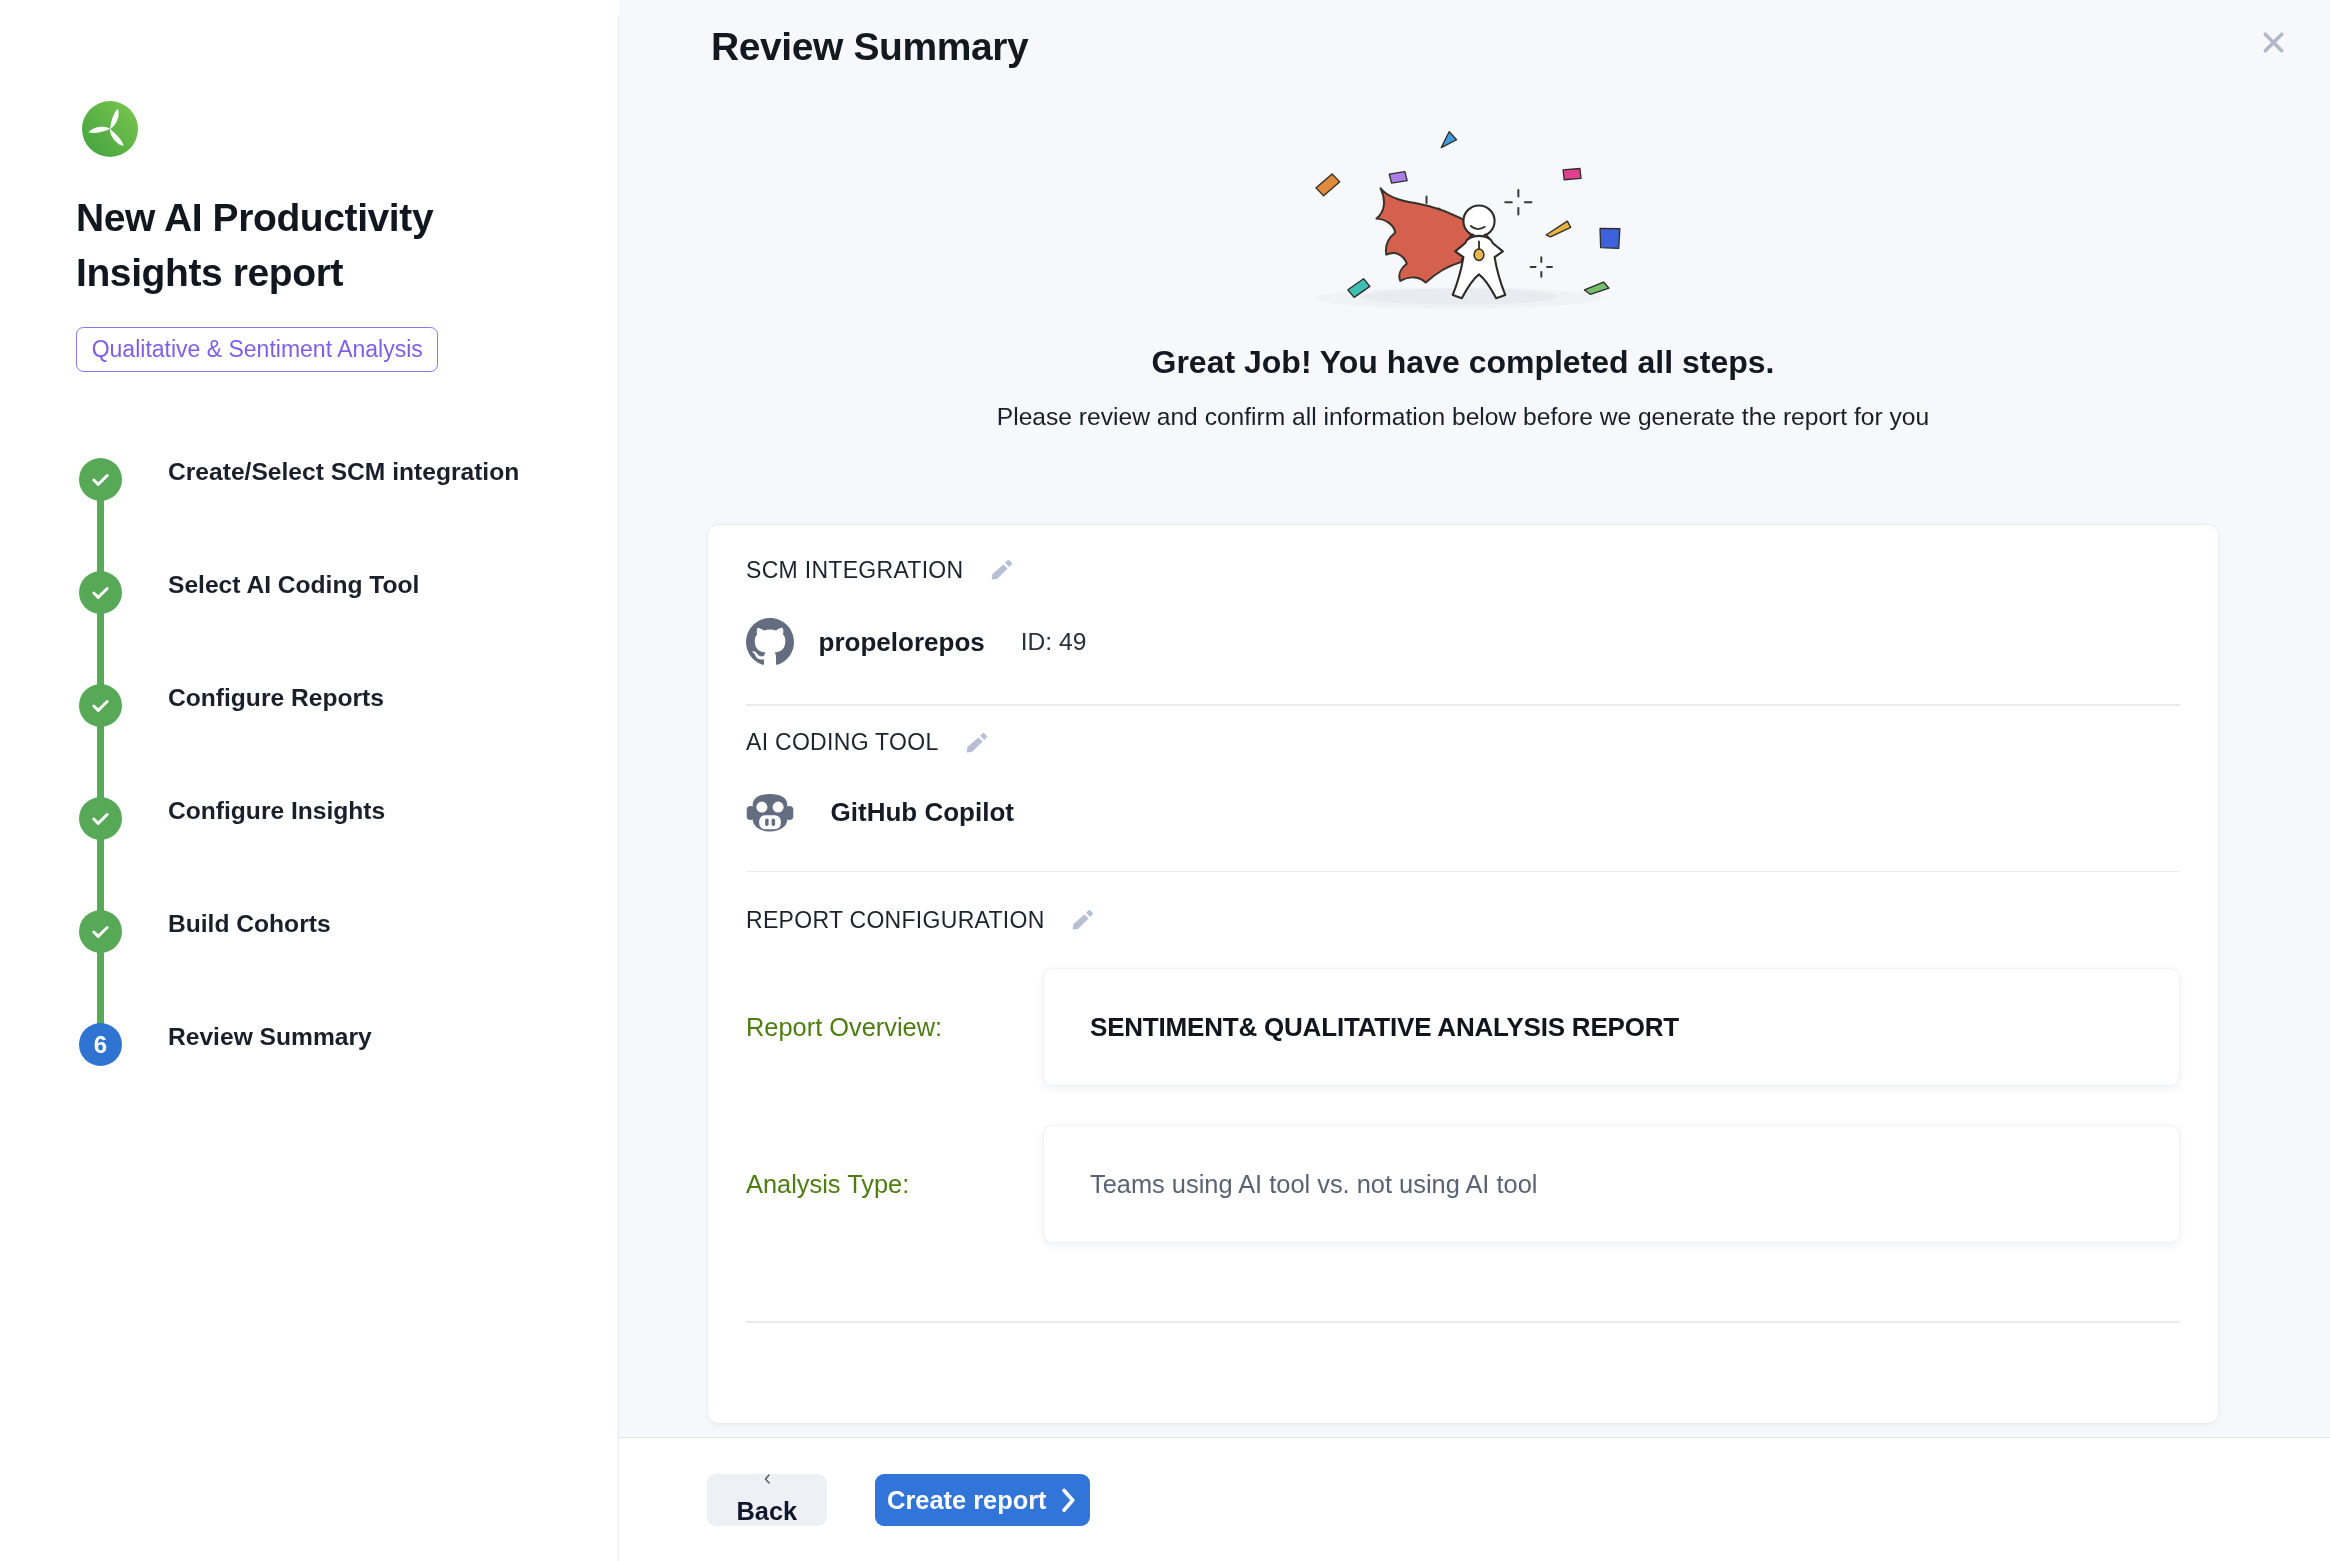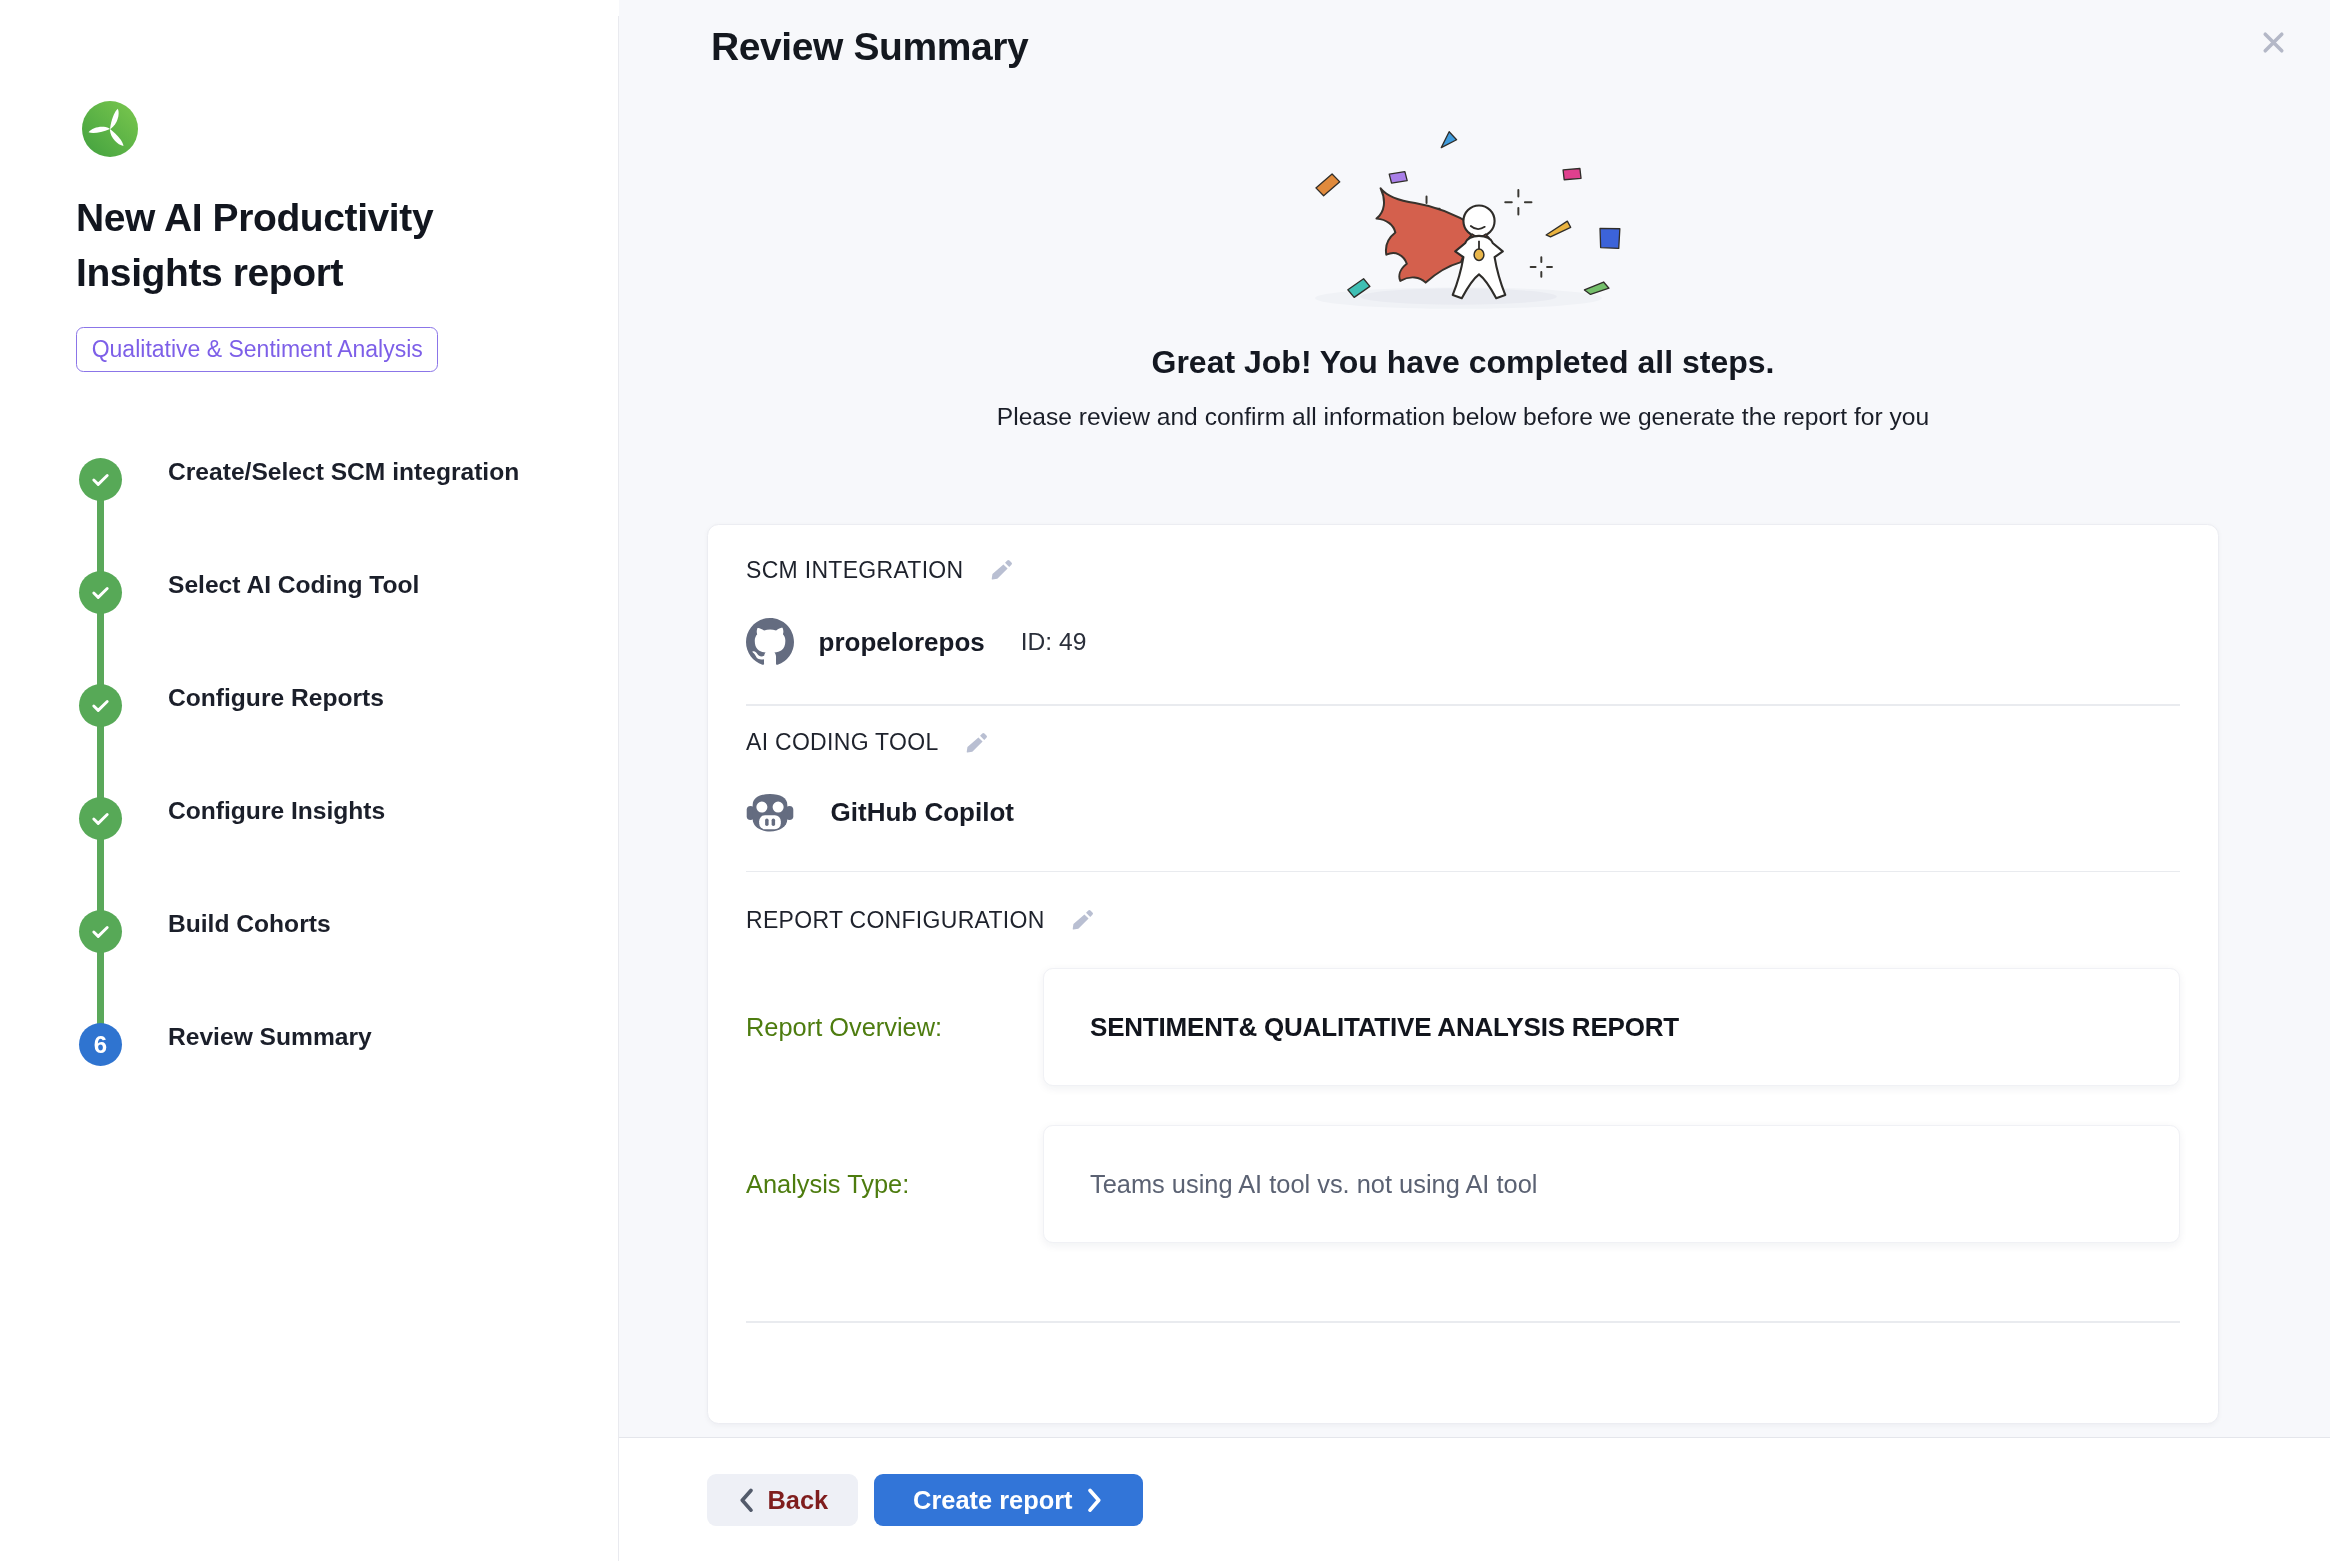--- a/index.html
+++ b/index.html
@@ -106,22 +106,22 @@
   .footer {
     position:absolute; left:0; right:0; bottom:0; height:125px;
     background:#ffffff; border-top:1.6px solid #e4e6eb;
     display:flex; align-items:center; padding-left:88px; gap:16.4px;
   }
   .btn {
     height:52px; border:none; border-radius:9px; cursor:pointer;
     display:flex; align-items:center; justify-content:center; gap:13px;
     font-family:"Liberation Sans", sans-serif; font-size:25.4px; font-weight:700;
   }
-  .btn-back { background:#eef0f6; color:#7f1d1d; padding:0 29.5px; }
-  .btn-create { background:#3275d8; color:#ffffff; padding:0 39px; }
+  .btn-back { background:#eef0f6; color:#0f172a; padding:0 29.5px;flex-direction:column; }
+  .btn-create { background:#3275d8; color:#ffffff; padding:0 12px;margin-left:32px; }
 </style>
 </head>
 <body>
 
 <div class="sidebar">
 
   <div class="logo-wrap">
     <svg width="56" height="56" viewBox="0 0 66 66">
       <defs>
         <linearGradient id="lg-logo" x1="0" y1="1" x2="1" y2="0">

